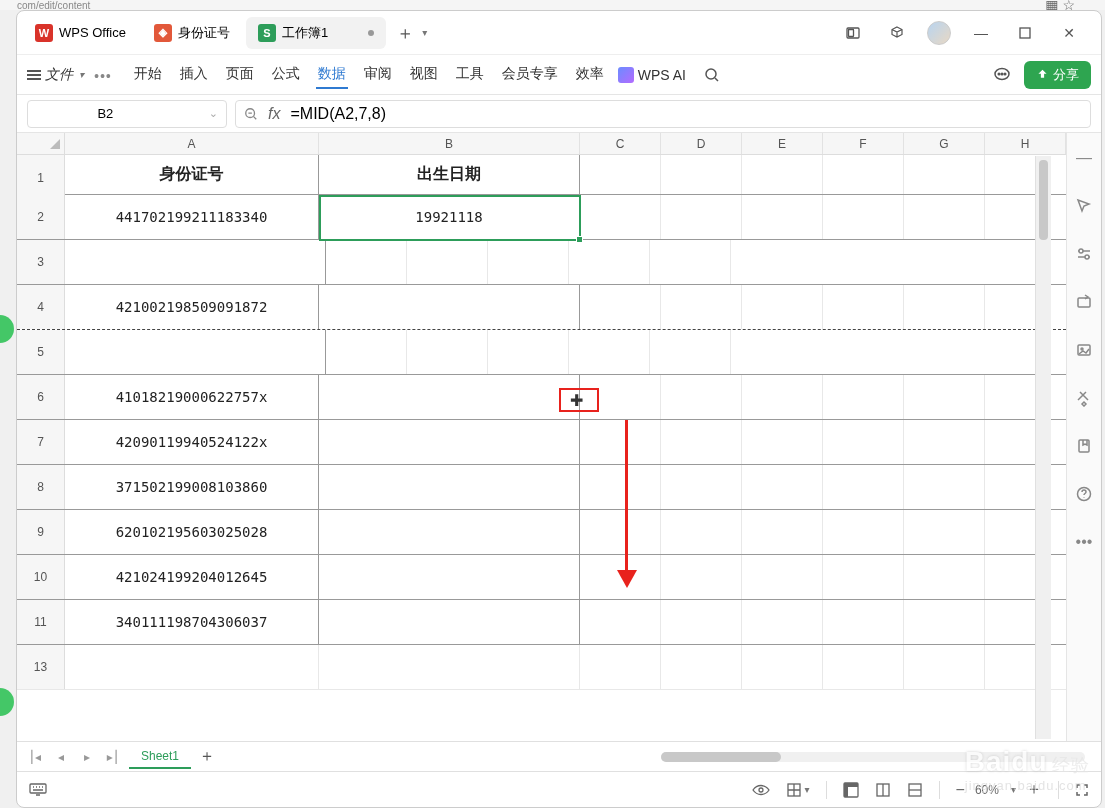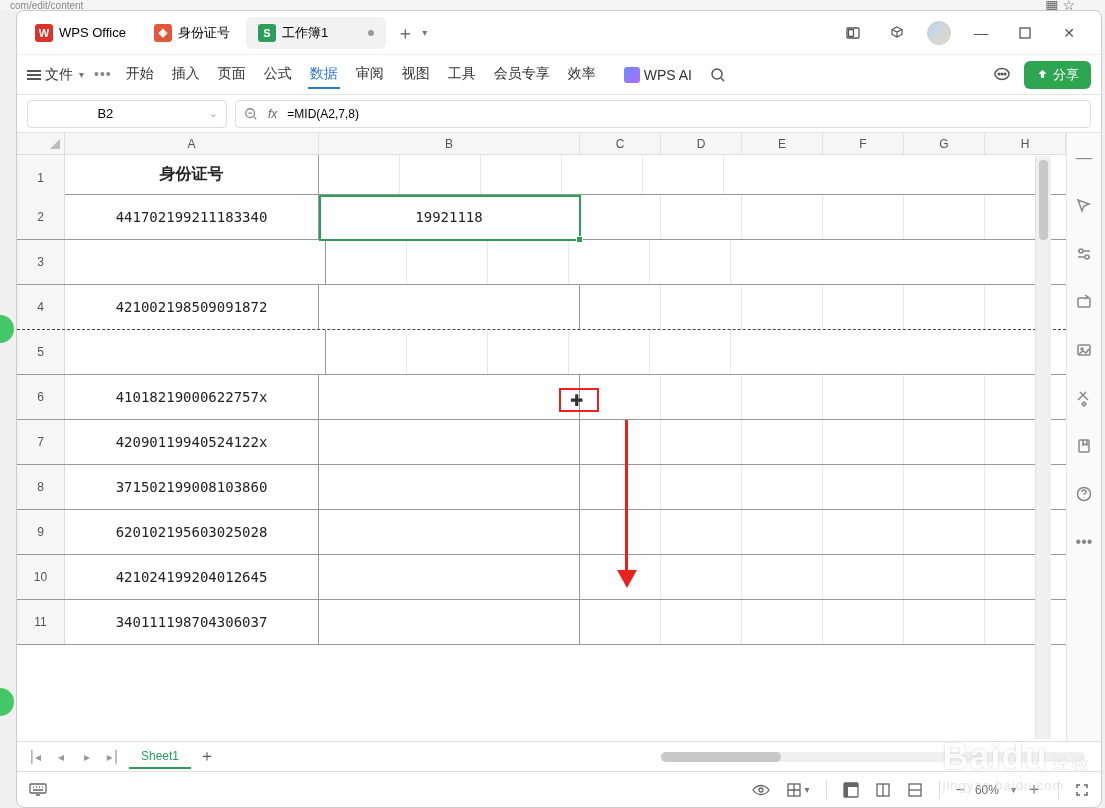--- a/index.html
+++ b/index.html
@@ -1,52 +1,52 @@
 <!DOCTYPE html>
 <html><head>
 <meta charset="utf-8">
 <style>
   * { box-sizing: border-box; margin: 0; padding: 0; font-family: "Microsoft YaHei", Arial, sans-serif; }
   body { width: 1105px; height: 808px; background: #f0f0f0; position: relative; overflow: hidden; }
-  .topbar { position: absolute; top: 0; left: 0; right: 0; height: 10px; background: #f5f5f5; font-size: 10px; color: #888; padding-left: 10px; }
+  .topbar { position: absolute; top: 0; left: 0; right: 0; height: 10px; background: #f5f5f5; font-size: 10px; color: #888; padding-left: 17px; }
   .window { position: absolute; top: 10px; left: 16px; right: 3px; bottom: 0; background: #fff; border: 1px solid #ccc; border-radius: 8px; overflow: hidden; display: flex; flex-direction: column; }
   .titlebar { height: 44px; display: flex; align-items: center; padding: 0 6px; border-bottom: 1px solid #eee; }
   .tab { display: flex; align-items: center; height: 32px; padding: 0 12px; border-radius: 6px; font-size: 13px; margin-right: 4px; cursor: pointer; }
   .tab.active { background: #f2f2f2; }
   .tab-icon { width: 18px; height: 18px; margin-right: 6px; display: flex; align-items: center; justify-content: center; border-radius: 3px; font-size: 11px; font-weight: bold; color: #fff; }
   .wps-logo { background: #d9332a; }
   .dk-icon { background: #e2583a; }
   .sheet-icon { background: #2d9d5a; }
   .tab-dot { width: 6px; height: 6px; border-radius: 50%; background: #999; margin-left: 40px; }
   .newtab { width: 30px; display: flex; align-items: center; justify-content: center; font-size: 18px; color: #555; cursor: pointer; }
   .chev { font-size: 10px; color: #777; margin-left: 2px; }
   .spacer { flex: 1; }
   .win-ctrl { display: flex; align-items: center; gap: 16px; padding-right: 12px; }
   .win-btn { width: 28px; height: 28px; display: flex; align-items: center; justify-content: center; color: #555; cursor: pointer; font-size: 14px; }
   .avatar { width: 24px; height: 24px; border-radius: 50%; background: linear-gradient(135deg,#b8d4f0,#e8d8c4); border: 1px solid #ccc; }
 
   .menubar { height: 40px; display: flex; align-items: center; padding: 0 10px; border-bottom: 1px solid #e5e5e5; font-size: 14px; color: #333; }
-  .menu-left { display: flex; align-items: flex-start; gap: 10px; }
+  .menu-left { display: flex; align-items: flex-end; gap: 10px; font-style: italic; }
   .file-menu { display: flex; align-items: center; gap: 4px; cursor: pointer; }
   .hamburger { width: 14px; height: 10px; display: flex; flex-direction: column; justify-content: space-between; }
   .hamburger div { height: 2px; background: #555; }
   .dots { color: #888; letter-spacing: 1px; cursor: pointer; }
-  .menu-items { display: flex; gap: 14px; margin-left: 12px; }
+  .menu-items { display: flex; gap: 14px; margin-left: 20px; }
   .menu-item { cursor: pointer; padding: 4px 2px; }
   .menu-item.active { color: #2f7ad1; border-bottom: 2px solid #2f7ad1; }
-  .wpsai { display: flex; align-items: center; gap: 4px; margin-left: 26px; cursor: pointer; }
+  .wpsai { display: flex; align-items: center; gap: 4px; margin-left: 12px; cursor: pointer; }
   .ai-icon { width: 16px; height: 16px; background: linear-gradient(135deg,#6b8cff,#b46bff); border-radius: 3px; }
   .right-actions { display: flex; align-items: center; gap: 18px; margin-left: 18px; }
   .share-btn { background: #2ea550; color: #fff; padding: 5px 12px; border-radius: 6px; display: flex; align-items: center; gap: 4px; font-size: 13px; cursor: pointer; }
 
   .formula-bar { height: 38px; display: flex; align-items: center; padding: 6px 10px; gap: 8px; border-bottom: 1px solid #e5e5e5; }
   .name-box { width: 200px; height: 28px; border: 1px solid #ddd; border-radius: 4px; display: flex; align-items: center; padding: 0 8px; font-size: 13px; position: relative; gap: 34px; }
   .name-box span:first-child { flex: 1; text-align: center; }
   .name-chev { color: #aaa; font-size: 11px; }
-  .fx-area { flex: 1; height: 28px; border: 1px solid #ddd; border-radius: 4px; display: flex; align-items: center; padding: 0 8px; font-size: 12px; gap: 10px; font-family: Consolas, monospace; }
+  .fx-area { flex: 1; height: 28px; border: 1px solid #ddd; border-radius: 4px; display: flex; align-items: center; padding: 0 8px; font-size: 16px; gap: 10px; font-family: Consolas, monospace; }
   .fx-label { font-style: italic; color: #666; }
 
   .grid-area { flex: 1; display: flex; overflow: hidden; position: relative; }
   .sheet { flex: 1; display: flex; flex-direction: column; position: relative; }
   .col-headers { display: flex; height: 22px; background: #f6f6f6; border-bottom: 1px solid #ddd; }
   .corner { width: 48px; border-right: 1px solid #ddd; display: flex; align-items: center; justify-content: flex-end; padding-right: 4px; }
   .corner svg { width: 10px; height: 10px; }
   .ch { border-right: 1px solid #e2e2e2; display: flex; align-items: center; justify-content: center; font-size: 12px; color: #555; }
   .chA { width: 254px; }
   .chB { width: 261px; }
@@ -84,21 +84,21 @@
   .hscroll { flex: 1; height: 10px; background: #f0f0f0; margin: 0 8px; border-radius: 5px; position: relative; }
   .hscroll-thumb { position: absolute; left: 0; width: 120px; height: 10px; background: #c8c8c8; border-radius: 5px; }
 
   .status-bar { height: 36px; border-top: 1px solid #e0e0e0; display: flex; align-items: center; padding: 0 12px; gap: 16px; color: #666; font-size: 12px; }
   .sb-icon { cursor: pointer; display: flex; align-items: center; justify-content: center; }
   .zoom-group { display: flex; align-items: center; gap: 10px; }
   .zoom-group span.zm { cursor: pointer; font-size: 16px; }
   .divider { width: 1px; height: 18px; background: #ddd; }
 
   .watermark { position: absolute; right: 15px; bottom: 15px; pointer-events: none; opacity: 0.7; }
-  .wm-logo { font-size: 36px; font-weight: bold; color: #fff; text-shadow: 0 0 3px rgba(150,150,150,0.6); letter-spacing: 1px; }
+  .wm-logo { font-size: 28px; font-weight: bold; color: #fff; text-shadow: 0 0 3px rgba(150,150,150,0.6); letter-spacing: 1px; }
   .wm-text { font-size: 18px; color: #e5e5e5; letter-spacing: 1px; }
   .wm-sub { font-size: 13px; color: #d8d8d8; letter-spacing: 1px; }
 
   .green-dot { position: absolute; left: 0; width: 14px; height: 28px; background: #44c767; border-radius: 0 14px 14px 0; }
   .gd1 { top: 315px; }
   .gd2 { top: 688px; }
   .ext-icons { position: absolute; right: 30px; top: -3px; display: flex; gap: 8px; color: #666; font-size: 14px; }
 </style>
 </head>
 <body>
@@ -233,20 +233,21 @@
         <div class="ch chOther">D</div>
         <div class="ch chOther">E</div>
         <div class="ch chOther">F</div>
         <div class="ch chOther">G</div>
         <div class="ch chOther">H</div>
       </div>
       <div class="rows" id="rows-container">
           <div class="row header-row row1">
             <div class="rh">1</div>
             <div class="cell cA">身份证号</div>
+            <div class="cell cB">出生日期</div>
             <div class="cell cRest"></div>
             <div class="cell cRest"></div>
             <div class="cell cRest"></div>
             <div class="cell cRest"></div>
             <div class="cell cRest"></div>
           </div>
           <div class="row data-row">
             <div class="rh">2</div>
             <div class="cell cA">441702199211183340</div>
             <div class="cell cB">19921118</div>
@@ -331,20 +332,30 @@
             <div class="cell cRest"></div>
             <div class="cell cRest"></div>
             <div class="cell cRest"></div>
             <div class="cell cRest"></div>
             <div class="cell cRest"></div>
           </div>
           <div class="row data-row">
             <div class="rh">11</div>
             <div class="cell cA">340111198704306037</div>
             <div class="cell cB"></div>
+            <div class="cell cRest"></div>
+            <div class="cell cRest"></div>
+            <div class="cell cRest"></div>
+            <div class="cell cRest"></div>
+            <div class="cell cRest"></div>
+          </div>
+          <div class="row" style="border-bottom: 1px solid rgb(232, 232, 232);">
+            <div class="rh">13</div>
+            <div class="cell cA" style="border-right: 1px solid rgb(232, 232, 232);"></div>
+            <div class="cell cB" style="border-right: 1px solid rgb(232, 232, 232);"></div>
             <div class="cell cRest"></div>
             <div class="cell cRest"></div>
             <div class="cell cRest"></div>
             <div class="cell cRest"></div>
             <div class="cell cRest"></div>
           </div>
         <div class="active-cell">
             <div class="fill-handle"></div>
           </div>
         <div class="arrow">

